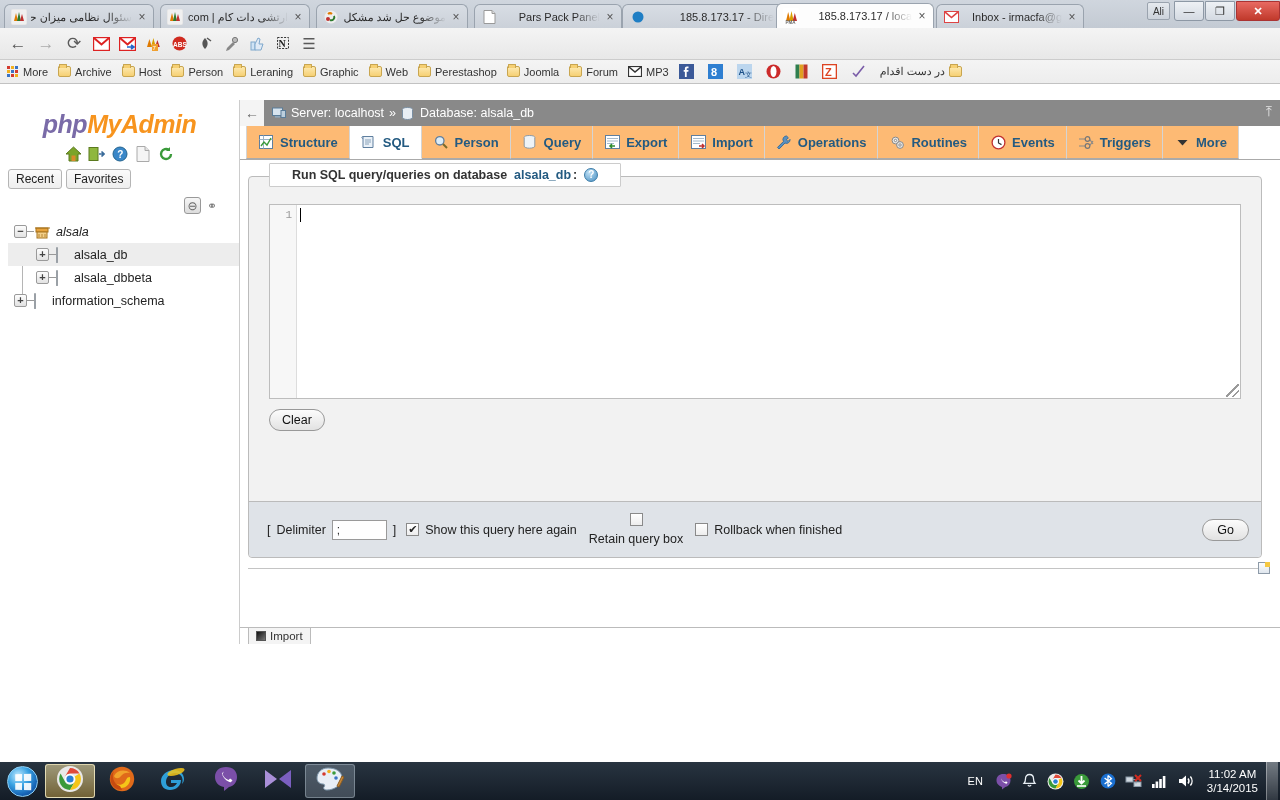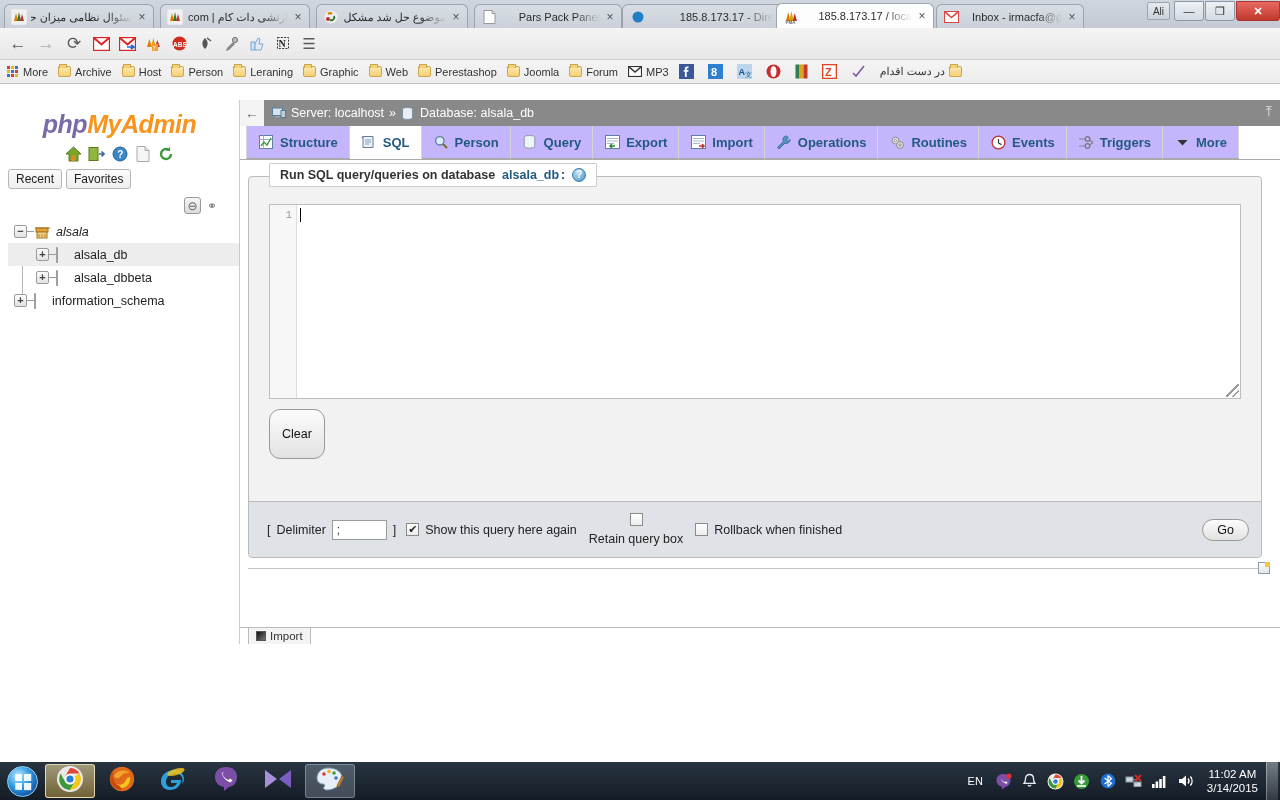--- a/index.html
+++ b/index.html
@@ -171,29 +171,29 @@
                 font-size:12.5px; position:relative; }
   .backarrow { width:24px; height:26px; background:#f4f4f4; color:#666; display:flex;
                align-items:center; justify-content:center; font-size:14px; }
   .crumb { display:flex; align-items:center; gap:5px; padding-left:8px; }
   .crumbicon { width:14px;height:13px; display:inline-block; }
   .collapsebtn { position:absolute; right:8px; top:3px; font-size:14px; color:#e3e3e3; }
 
   .pma-navtabs { height:34px; background:#fff; border-bottom:1px solid #aaa; display:flex; align-items:stretch;
                  padding-left:6px; }
   .ntab { display:flex; align-items:center; gap:6px; padding:0 11px; font-size:13px; font-weight:bold;
-          color:#235a81; border-right:1px solid #d4d4d4; background:#c4b5fd; border-bottom:1px solid #aaa; }
+          color:#235a81; border-right:1px solid #d4d4d4; background:#fdba74; border-bottom:1px solid #aaa; }
   .ntab:first-child { border-left:1px solid #d4d4d4; }
   .ntab.active { background:#fff; border-bottom:1px solid #fff; color:#235a81; }
   .nticon { width:16px; height:16px; display:flex; align-items:center; justify-content:center; font-size:12px; }
 
   .querypanel { position:absolute; left:8px; top:76px; right:18px; background:#f2f2f2;
                 border:1px solid #bbb; border-radius:4px; height:382px; }
   .paneltitle { position:absolute; left:20px; top:-14px; background:#fff; border:1px solid #ccc;
-                padding:4px 10px; font-size:12.5px; font-weight:bold; color:#333; border-radius:1px;
+                padding:4px 22px; font-size:12.5px; font-weight:bold; color:#333; border-radius:1px;
                 display:flex; align-items:center; gap:7px; white-space:nowrap;}
   .paneltitle .dbname { color:#235a81; }
   .helpicon { width:14px;height:14px;border-radius:50%; background:radial-gradient(circle at 35% 30%, #bfe0f5, #4a90c2);
               border:1px solid #3a7ca8; color:#fff; font-size:10px; font-weight:bold;
               display:flex;align-items:center;justify-content:center; line-height:1;}
 
   .cm { position:absolute; left:20px; top:27px; right:20px; height:195px; background:#fff;
         border:1px solid #bdbdbd; display:flex; }
   .cm-gutter { width:27px; background:#f7f7f7; border-right:1px solid #ddd; color:#999;
                font-family:"Liberation Mono", monospace; font-size:11px; text-align:right;
@@ -201,21 +201,21 @@
   .cm-area { flex:1 1 auto; position:relative; padding:3px 0 0 3px; }
   .cm-cursor { width:1px; height:14px; background:#000; display:block; animation:blink 1.06s steps(1) infinite; }
   @keyframes blink { 50% { opacity:0; } }
   .cm-resize { position:absolute; right:1px; bottom:1px; width:13px; height:13px;
                background:
                  linear-gradient(135deg, transparent 45%, #9a9a9a 45%, #9a9a9a 55%, transparent 55%),
                  linear-gradient(135deg, transparent 70%, #9a9a9a 70%, #9a9a9a 80%, transparent 80%); }
 
   .clearbtn { position:absolute; left:20px; top:232px; }
   .btn { border:1px solid #999; border-radius:11px; background:linear-gradient(#fcfcfc,#e2e2e2);
-         font-size:12.5px; color:#111; padding:17px 12px; font-family:"Liberation Sans", sans-serif; }
+         font-size:12.5px; color:#111; padding:3px 12px; font-family:"Liberation Sans", sans-serif; }
 
   .optionsbar { position:absolute; left:0; right:0; bottom:0; height:56px; background:#dfe3e8;
                 border-top:1px solid #bbb; border-radius:0 0 4px 4px; display:flex;
                 align-items:center; padding:0 12px 0 18px; font-size:12.5px; color:#222; }
   .optionsbar .grp { display:flex; align-items:center; gap:6px; }
   .delim-input { width:55px; height:20px; border:1px solid #9a9a9a; background:#fff; font-size:12px;
                  padding:0 4px; font-family:"Liberation Sans", sans-serif; color:#333;}
   .cbx { width:13px;height:13px; border:1px solid #8a8a8a; background:linear-gradient(#fff,#ededed);
          display:inline-flex; align-items:center; justify-content:center; font-size:11px; color:#222; line-height:1;}
   .gobtn { margin-left:auto; border:1px solid #999; border-radius:11px;

